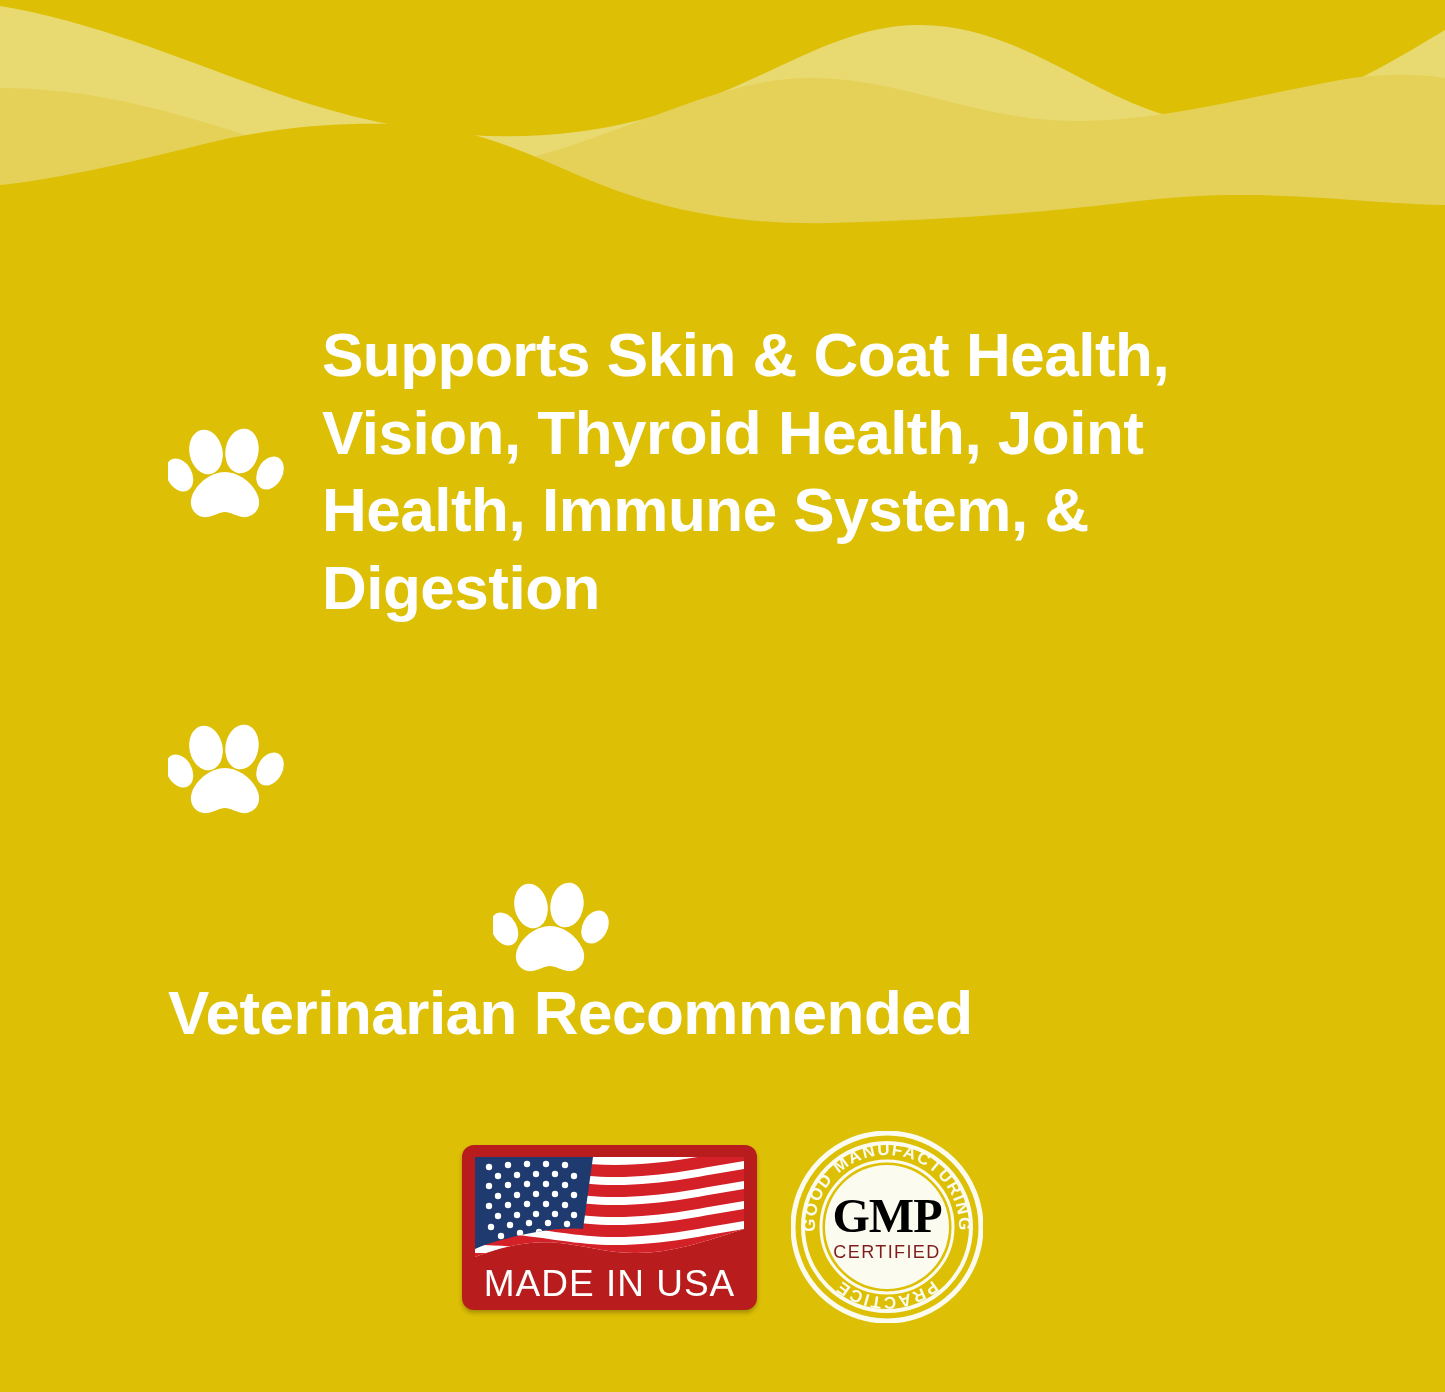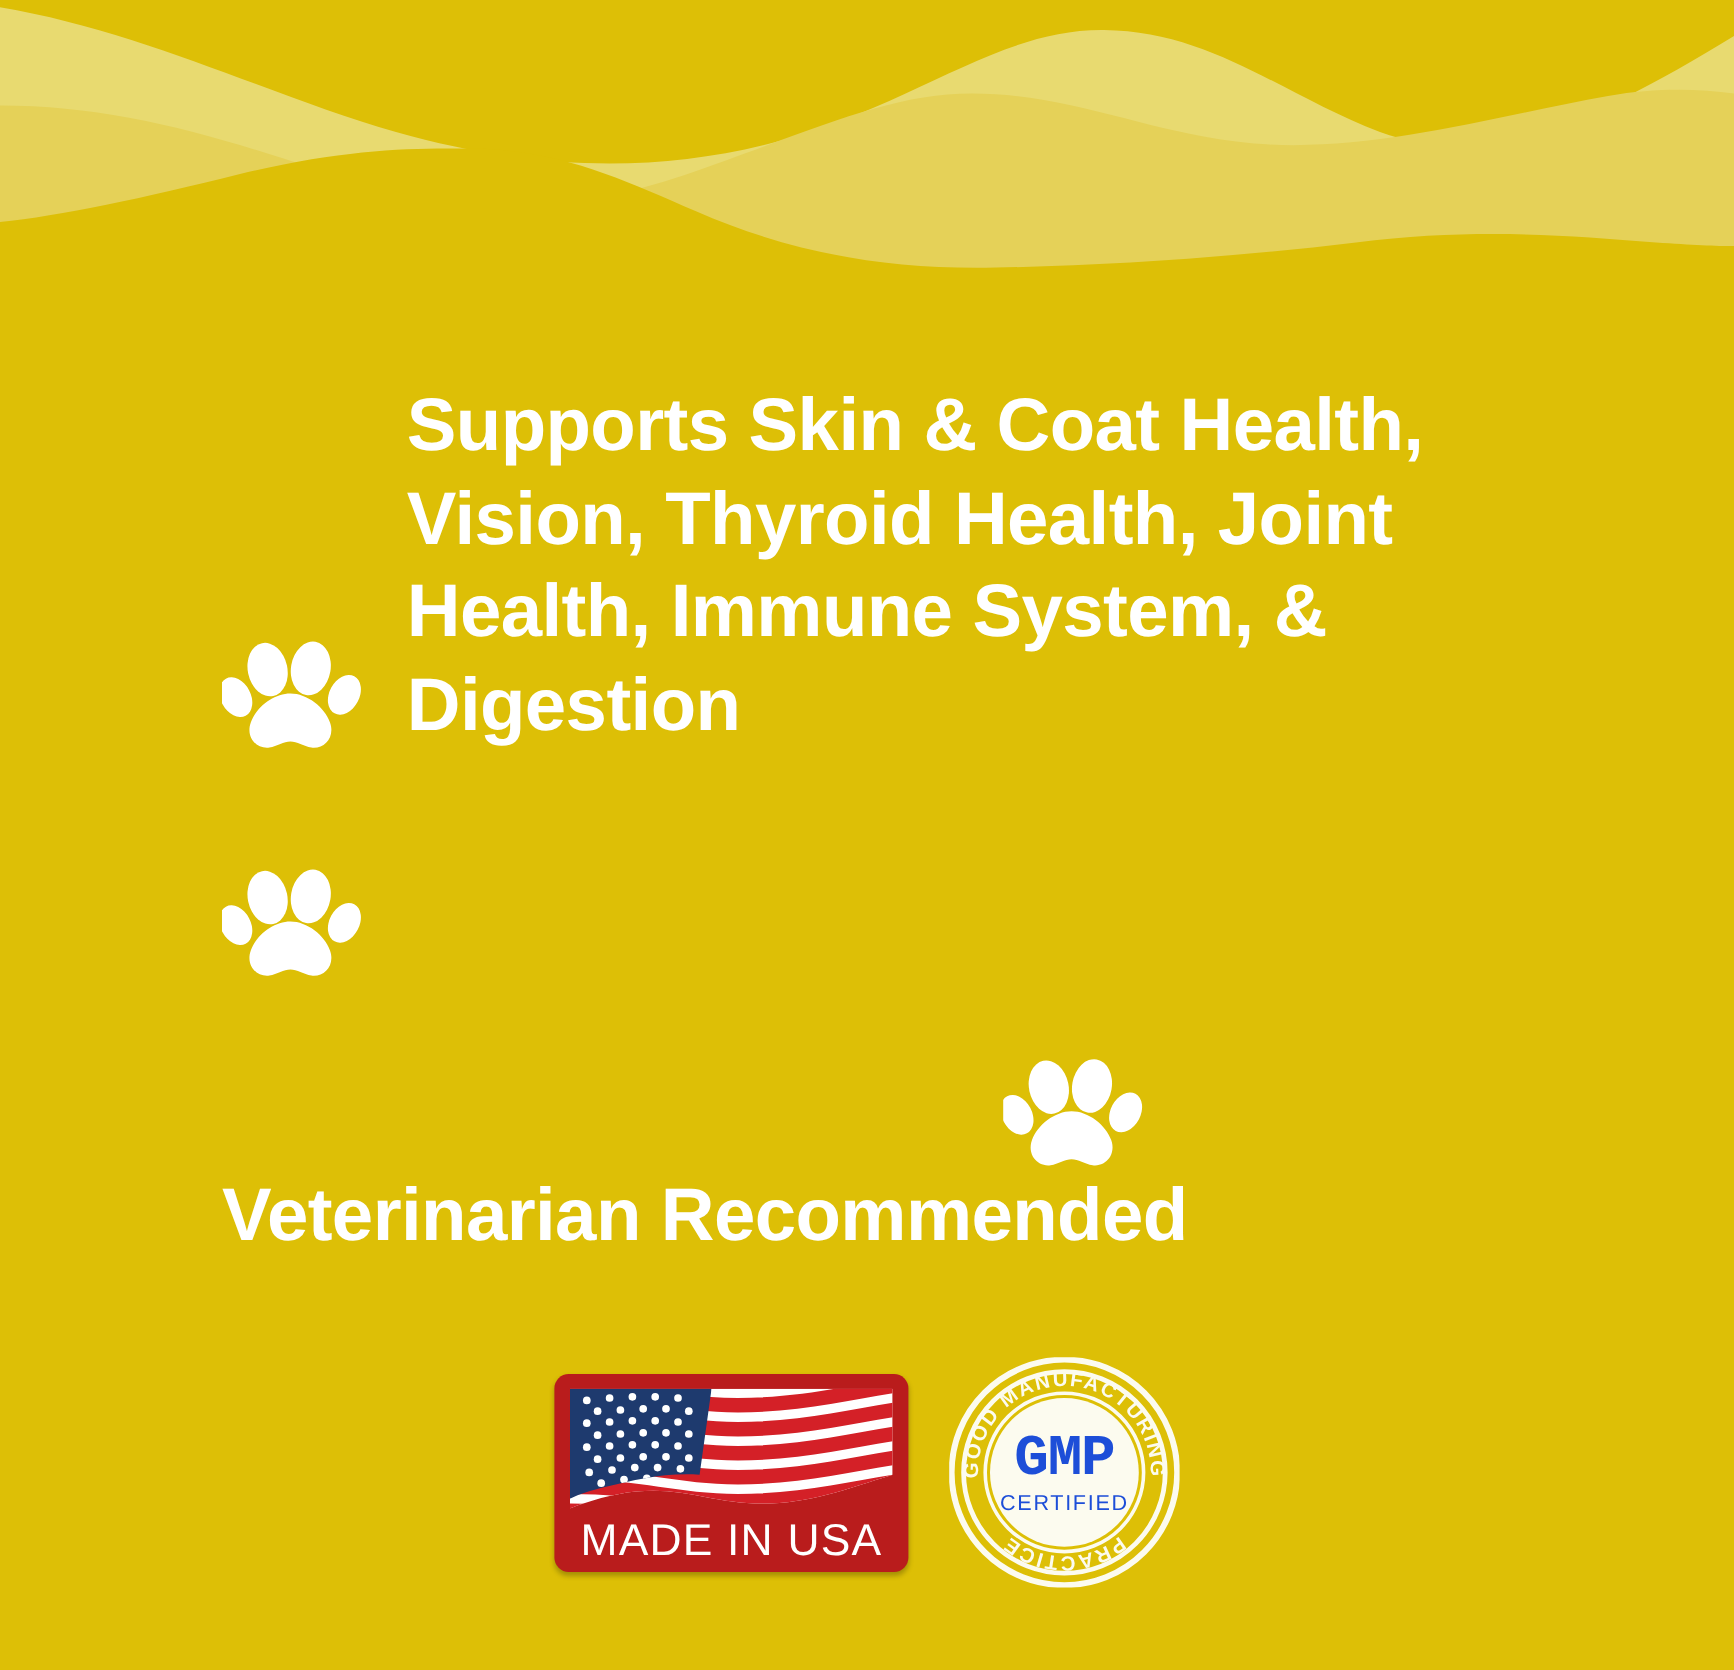--- a/index.html
+++ b/index.html
@@ -38,22 +38,22 @@
   #benefits {
     position: absolute;
     left: 0;
     top: 0;
     width: 1445px;
   }
 
   .benefit-row {
     position: absolute;
     display: flex;
-    align-items: flex-end;
-    left: 185px;
+    align-items: center;
+    left: 168px;
   }
   .benefit-row.row-0 { top: 316px; }
   .benefit-row.row-1 { top: 718px; }
   .benefit-row.row-2 { top: 876px; flex-direction: column; }
 
   .paw-icon {
     flex: 0 0 auto;
     width: 118px;
     height: 92px;
     margin-right: 36px;
@@ -134,33 +134,33 @@
     top: 0;
     width: 192px;
     height: 192px;
     display: flex;
     flex-direction: column;
     align-items: center;
     justify-content: center;
     pointer-events: none;
   }
   #gmp-main-text {
-    font-family: Liberation Mono, monospace;
+    font-family: Liberation Serif, serif;
     font-weight: bold;
     font-size: 48px;
-    color: #1d4ed8;
+    color: #000000;
     letter-spacing: -1px;
     line-height: 48px;
     margin-bottom: 2px;
   }
   #gmp-sub-text {
     font-family: "Liberation Sans", sans-serif;
     font-weight: normal;
     font-size: 18px;
-    color: #1d4ed8;
+    color: #7f1d1d;
     letter-spacing: 1.4px;
     line-height: 20px;
   }
 </style>
 </head>
 <body>
 
 <div id="page">
 
   <div id="wave-band">

